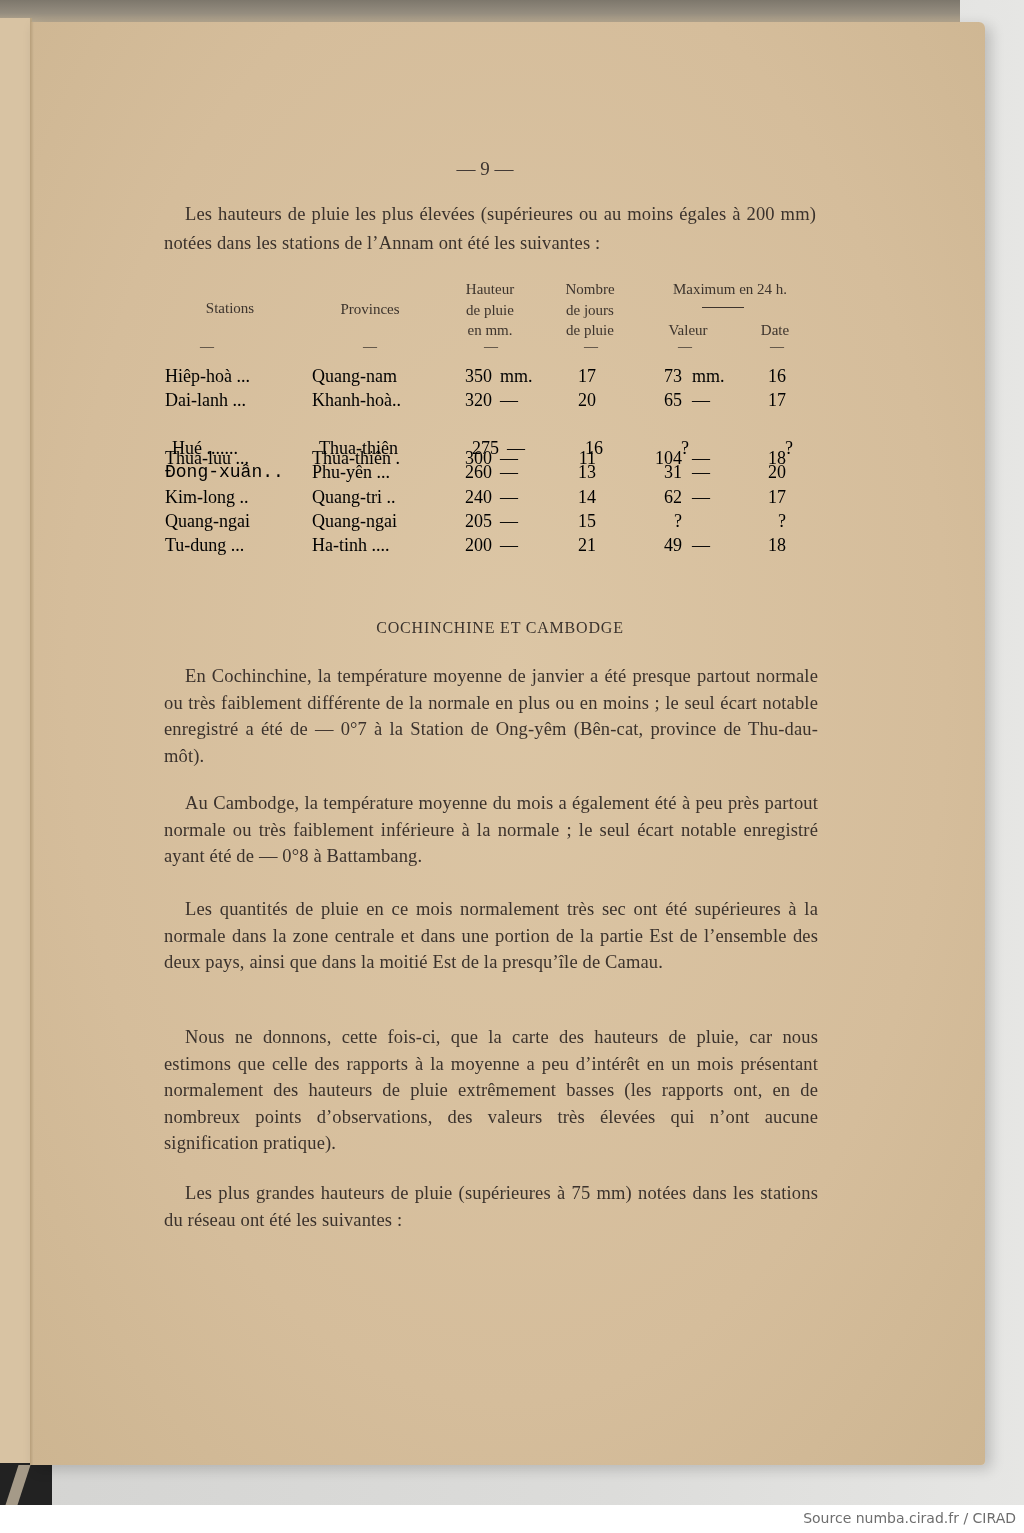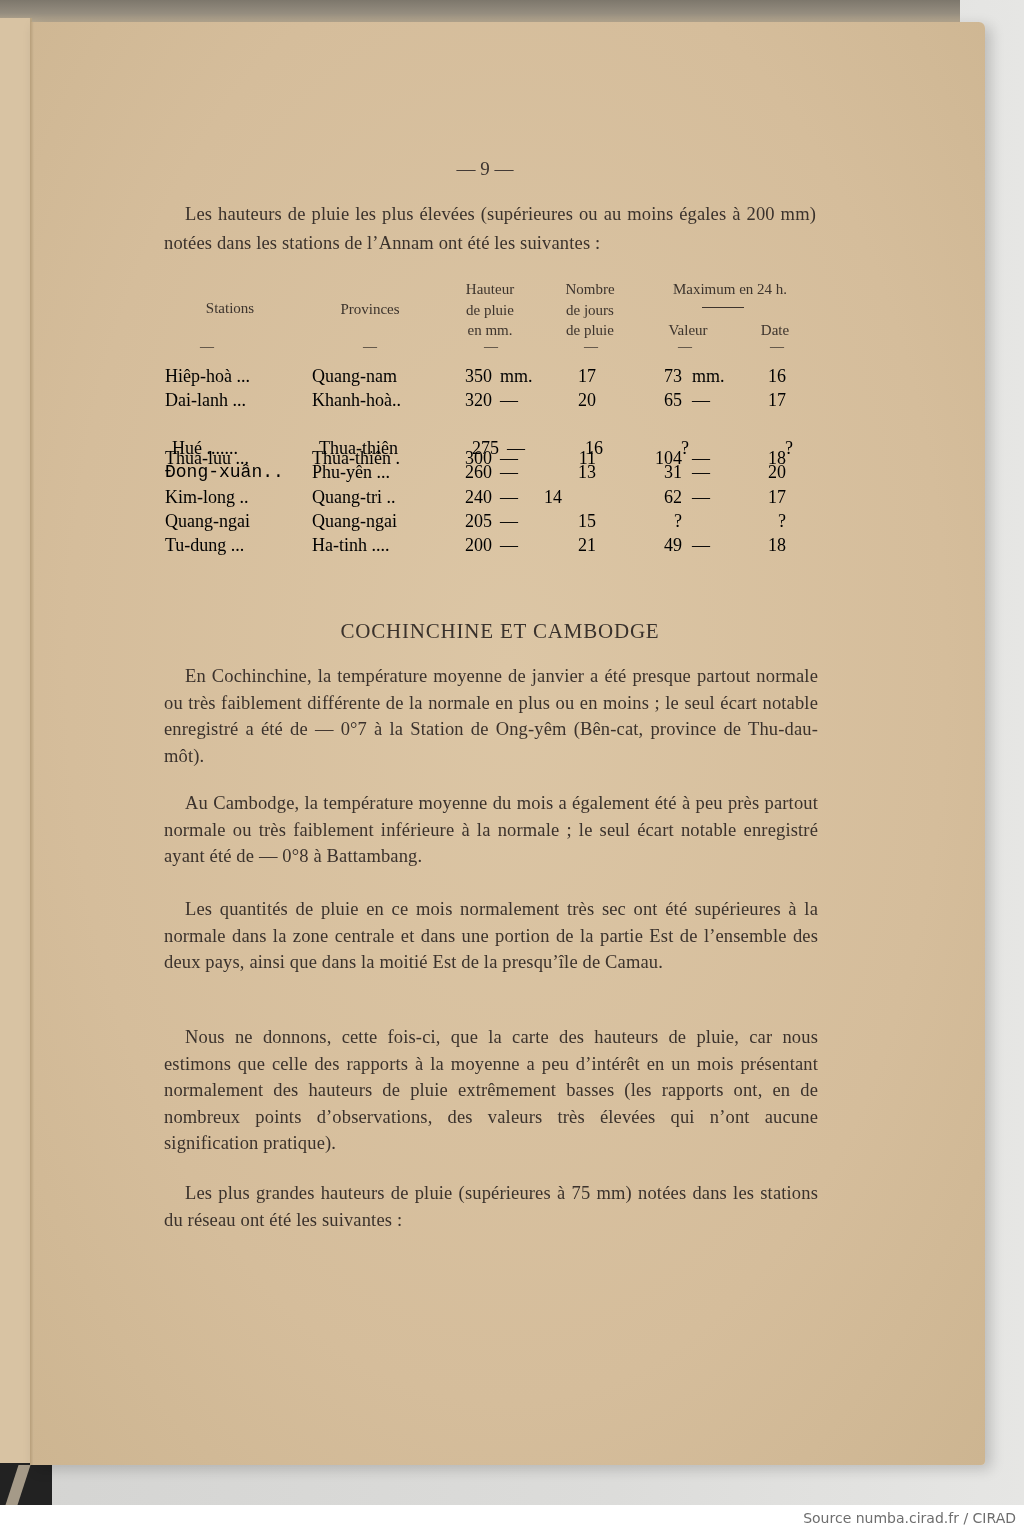--- a/index.html
+++ b/index.html
@@ -52,21 +52,21 @@
     .indent { text-indent: 21px; }
     .th {
       position: absolute; font-size: 15px; line-height: 21px; text-align: center; color: #3d342d;
     }
     .dash { position: absolute; font-size: 14px; color: #3d342d; }
     .row { position: absolute; left: 0; width: 640px; height: 24px; font-size: 18px; padding-left: 48px; }
     .cell { position: absolute; white-space: pre; }
 
     .heading {
       position: absolute; left: 300px; top: 619px; width: 400px; text-align: center;
-      font-size: 21px; letter-spacing: 0.8px; color: #3a322c;
+      font-size: 16px; letter-spacing: 0.8px; color: #3a322c;
     }
     .source {
       position: absolute; right: 8px; top: 1510px;
       font-family: "DejaVu Sans", "Liberation Sans", sans-serif;
       font-size: 14px; color: #6e6e6e;
     }
   </style>
 </head>
 <body>
 
@@ -155,21 +155,21 @@
         <span class="cell" style="left: 570px; width: 26px; text-align: right;">13</span>
         <span class="cell" style="left: 640px; width: 42px; text-align: right;">31</span>
         <span class="cell" style="left: 692px; width: 45px; text-align: left;">—</span>
         <span class="cell" style="left: 760px; width: 26px; text-align: right;">20</span>
       </div>
       <div class="row" style="top: 486.5px; left: 0px;">
         <span class="cell" style="left: 165px; width: 135px; text-align: left;">Kim-long ..</span>
         <span class="cell" style="left: 312px; width: 125px; text-align: left;">Quang-tri ..</span>
         <span class="cell" style="left: 450px; width: 42px; text-align: right;">240</span>
         <span class="cell" style="left: 500px; width: 45px; text-align: left;">—</span>
-        <span class="cell" style="left: 544px; width: 26px; text-align: left;">14</span>
+        <span class="cell" style="left: 570px; width: 26px; text-align: right;">14</span>
         <span class="cell" style="left: 640px; width: 42px; text-align: right;">62</span>
         <span class="cell" style="left: 692px; width: 45px; text-align: left;">—</span>
         <span class="cell" style="left: 760px; width: 26px; text-align: right;">17</span>
       </div>
       <div class="row" style="top: 510.6px; left: 0px;">
         <span class="cell" style="left: 165px; width: 135px; text-align: left;">Quang-ngai</span>
         <span class="cell" style="left: 312px; width: 125px; text-align: left;">Quang-ngai</span>
         <span class="cell" style="left: 450px; width: 42px; text-align: right;">205</span>
         <span class="cell" style="left: 500px; width: 45px; text-align: left;">—</span>
         <span class="cell" style="left: 570px; width: 26px; text-align: right;">15</span>

